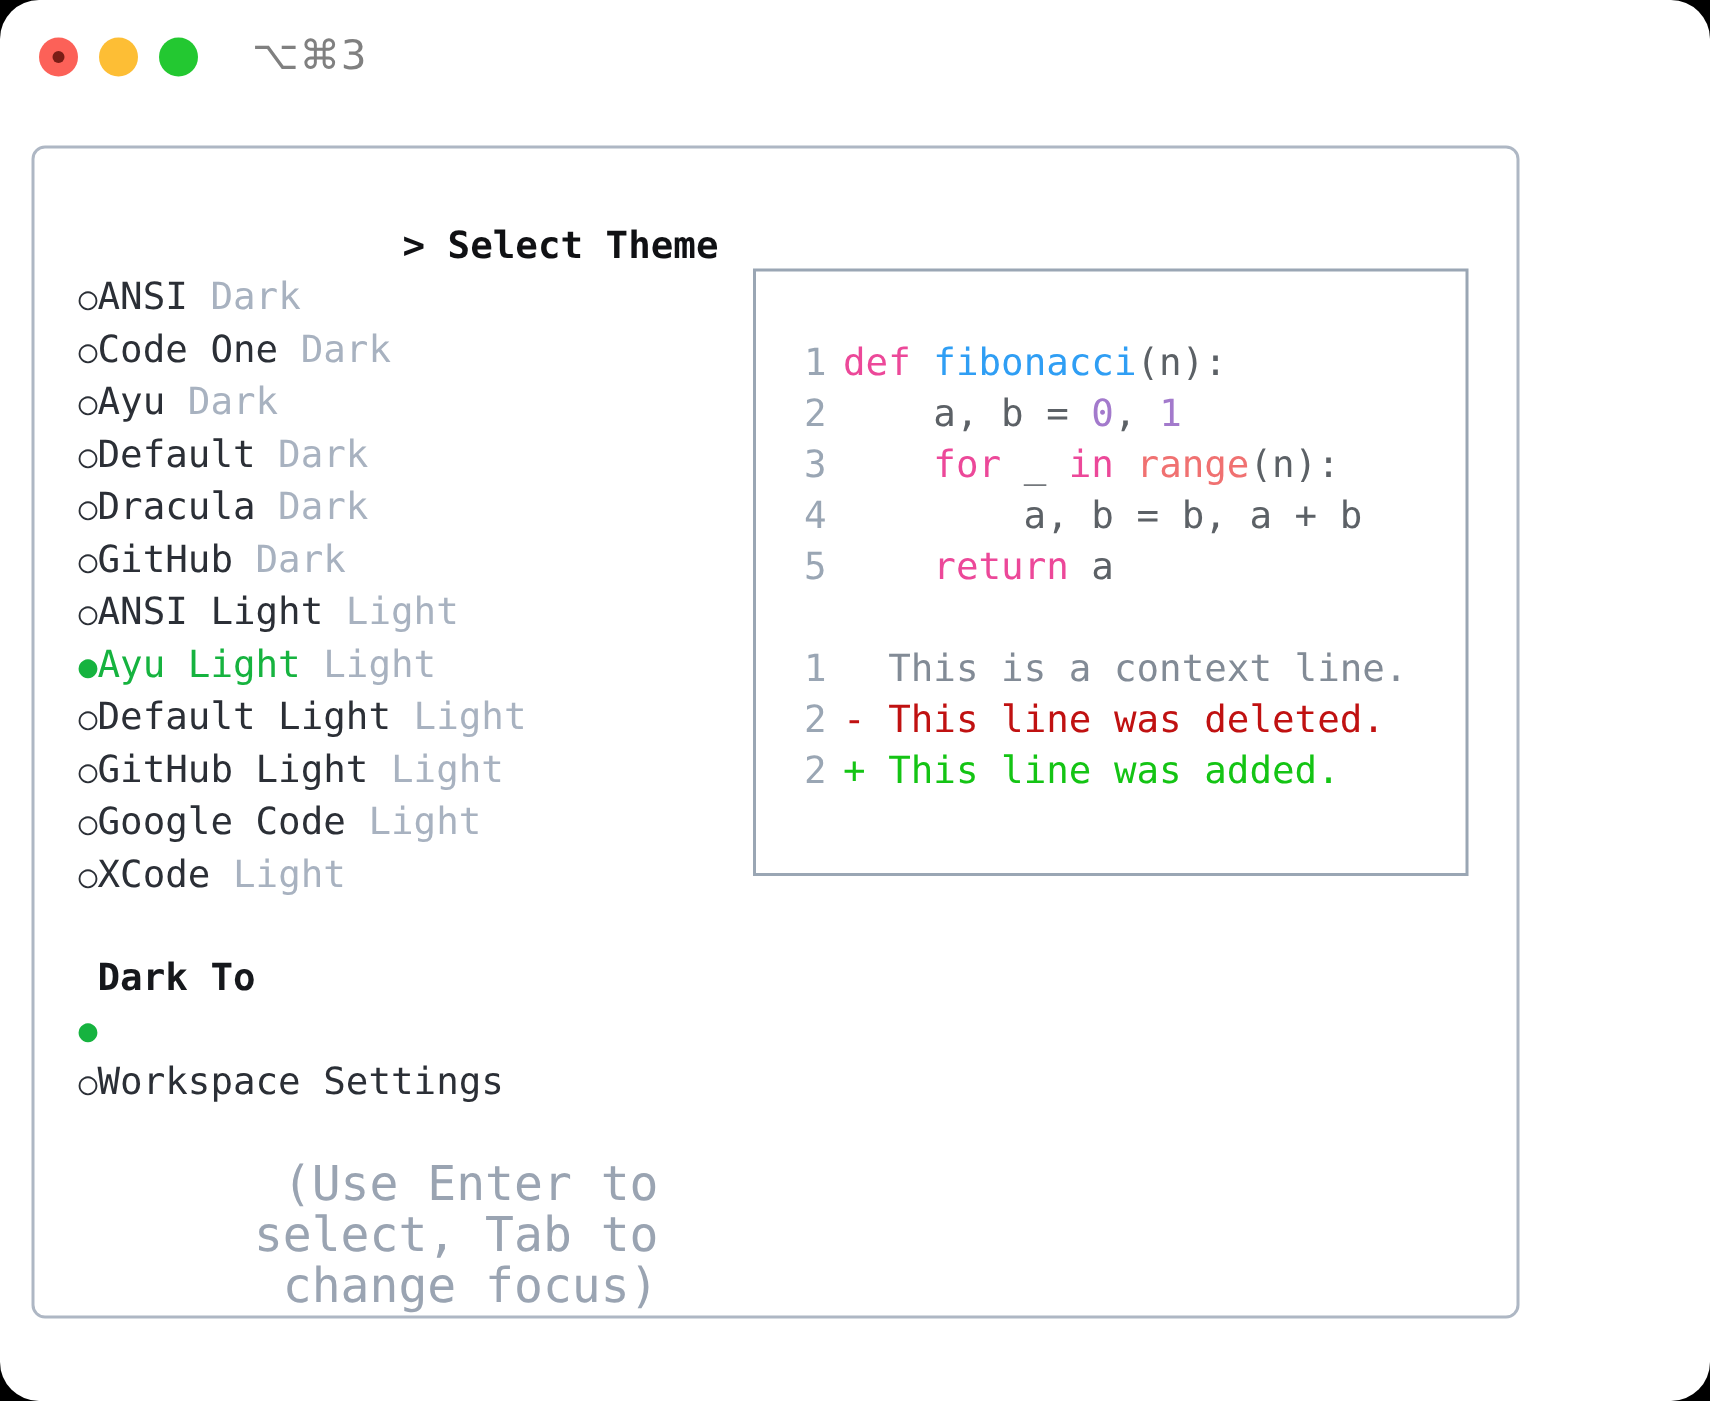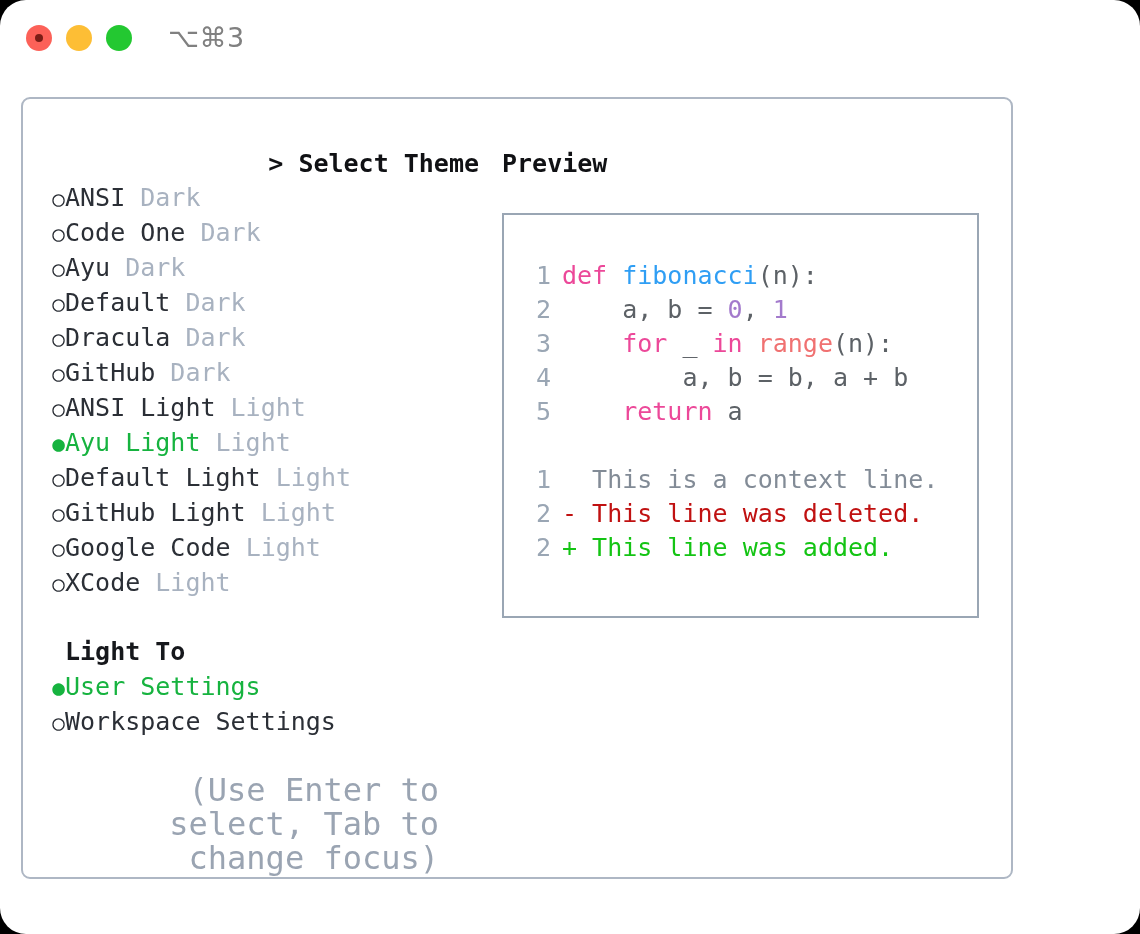--- a/index.html
+++ b/index.html
@@ -213,33 +213,32 @@
             <div class="opt-row selected"><span class="bullet sel">●</span><span class="opt-name">Ayu Light</span><span class="opt-tag"> Light</span></div>
             <div class="opt-row"><span class="bullet">○</span><span class="opt-name">Default Light</span><span class="opt-tag"> Light</span></div>
             <div class="opt-row"><span class="bullet">○</span><span class="opt-name">GitHub Light</span><span class="opt-tag"> Light</span></div>
             <div class="opt-row"><span class="bullet">○</span><span class="opt-name">Google Code</span><span class="opt-tag"> Light</span></div>
             <div class="opt-row"><span class="bullet">○</span><span class="opt-name">XCode</span><span class="opt-tag"> Light</span></div>
           </div>
 
         <div class="apply-block">
           <div class="opt-row">
             <span class="bullet"> </span>
-            <span class="opt-name" style="font-weight:bold;color:#16181c">Light To</span>
+            <span class="opt-name" style="font-weight:bold;color:#16181c">Dark To</span>
           </div>
           <div id="apply-list">
-              <div class="opt-row selected"><span class="bullet sel">●</span><span class="opt-name">User Settings</span></div>
+              <div class="opt-row selected"><span class="bullet sel">●</span></div>
               <div class="opt-row"><span class="bullet">○</span><span class="opt-name">Workspace Settings</span></div>
             </div>
         </div>
 
         <div class="hint">(Use Enter to select, Tab to change focus)</div>
       </div>
 
       <div class="right-col">
-        <div class="preview-head">Preview</div>
         <div class="preview-box">
           <div id="code-block">
               <div class="code-line"><span class="ln">1</span><span class="code-text"><span class="t-kw">def </span><span class="t-fn">fibonacci</span><span class="t-pl">(n):</span></span></div>
               <div class="code-line"><span class="ln">2</span><span class="code-text"><span class="t-pl">    a, b = </span><span class="t-num">0</span><span class="t-pl">, </span><span class="t-num">1</span></span></div>
               <div class="code-line"><span class="ln">3</span><span class="code-text"><span class="t-pl">    </span><span class="t-kw">for</span><span class="t-pl"> _ </span><span class="t-kw">in</span><span class="t-pl"> </span><span class="t-call">range</span><span class="t-pl">(n):</span></span></div>
               <div class="code-line"><span class="ln">4</span><span class="code-text"><span class="t-pl">        a, b = b, a + b</span></span></div>
               <div class="code-line"><span class="ln">5</span><span class="code-text"><span class="t-pl">    </span><span class="t-kw">return</span><span class="t-pl"> a</span></span></div>
             </div>
           <div class="spacer-line"></div>
           <div id="diff-block">

